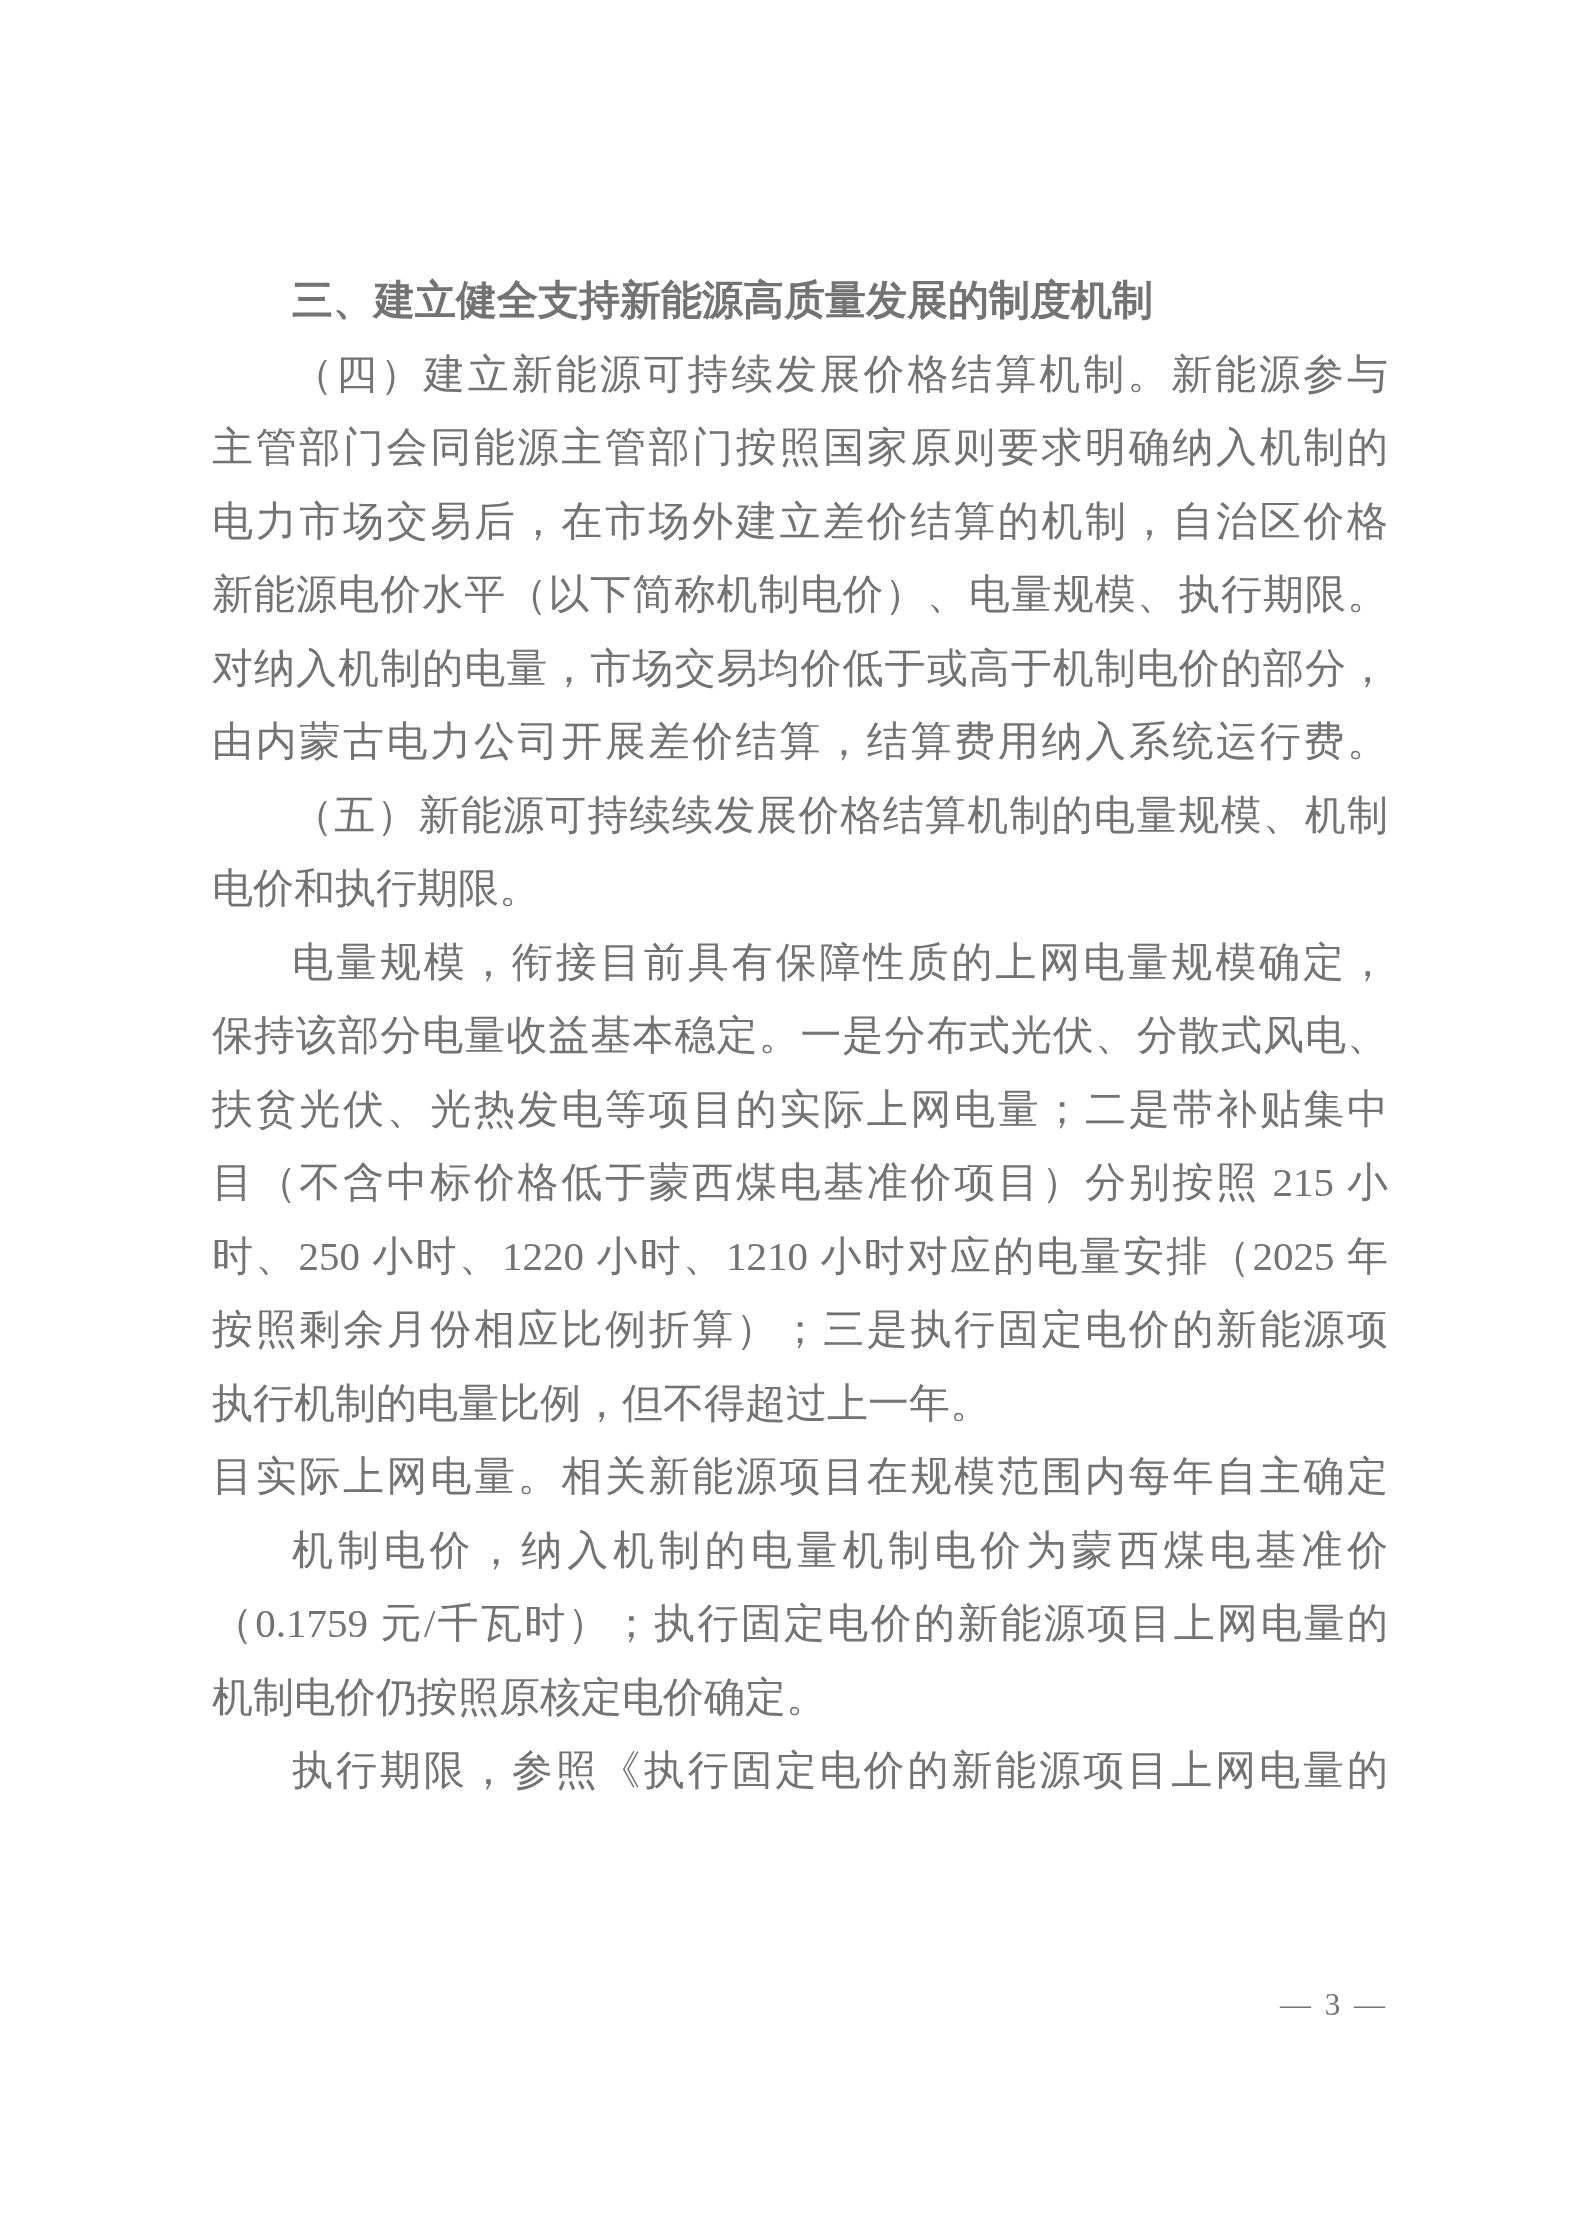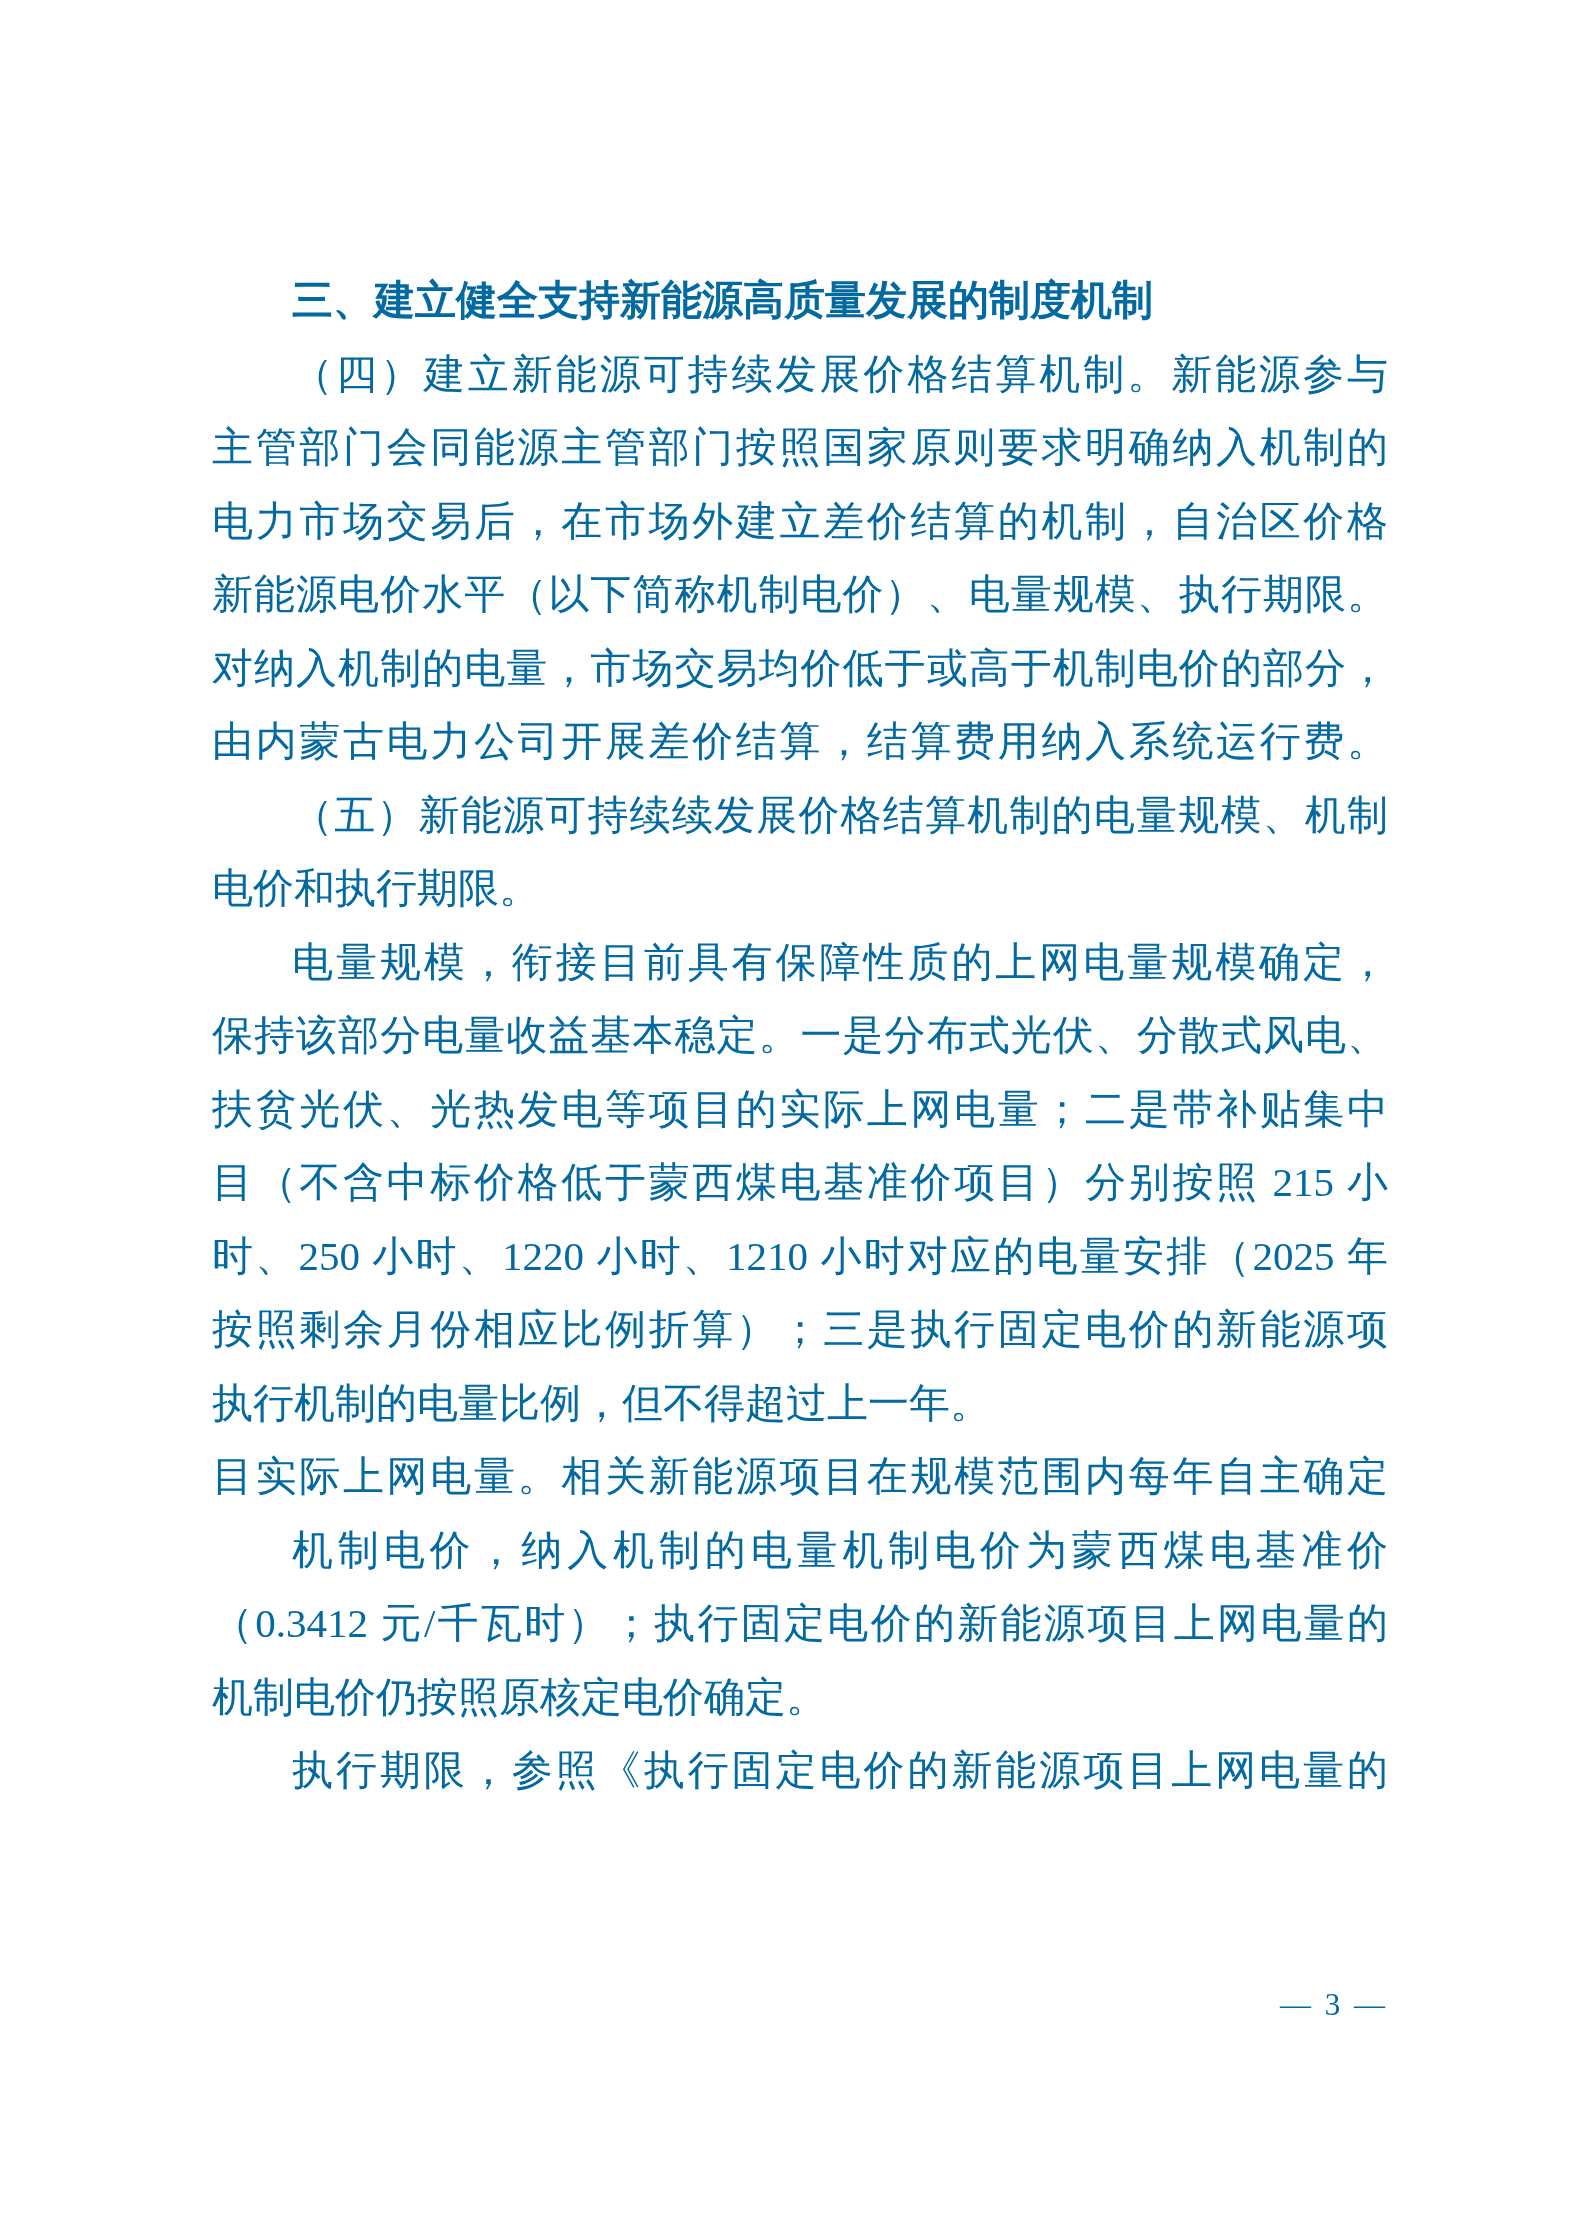--- a/index.html
+++ b/index.html
@@ -5,21 +5,21 @@
   html, body {
     margin: 0;
     padding: 0;
     background: #ffffff;
   }
   .page {
     position: relative;
     width: 1580px;
     height: 2237px;
     background: #ffffff;
-    color: #0369a1;
+    color: #737373;
     font-family: "Liberation Serif", "DejaVu Serif", sans-serif;
     overflow: hidden;
   }
   .text-block {
     position: absolute;
     left: 212px;
     top: 264px;
     width: 1176px;
   }
   .line {
@@ -126,21 +126,21 @@
 
     <div class="line">
       <span>目实际上网电量。相关新能源项目在规模范围内每年自主确定</span>
     </div>
 
     <div class="line indent">
       <span class="bold">机制电价，</span><span>纳入机制的电量机制电价为蒙西煤电基准价</span>
     </div>
 
     <div class="line">
-      <span>（0.3412 元/千瓦时）；执行固定电价的新能源项目上网电量的</span>
+      <span>（0.1759 元/千瓦时）；执行固定电价的新能源项目上网电量的</span>
     </div>
 
     <div class="line short">
       <span>机制电价仍按照原核定电价确定。</span>
     </div>
 
     <div class="line indent">
       <span class="bold">执行期限，</span><span>参照《执行固定电价的新能源项目上网电量的</span>
     </div>
 

